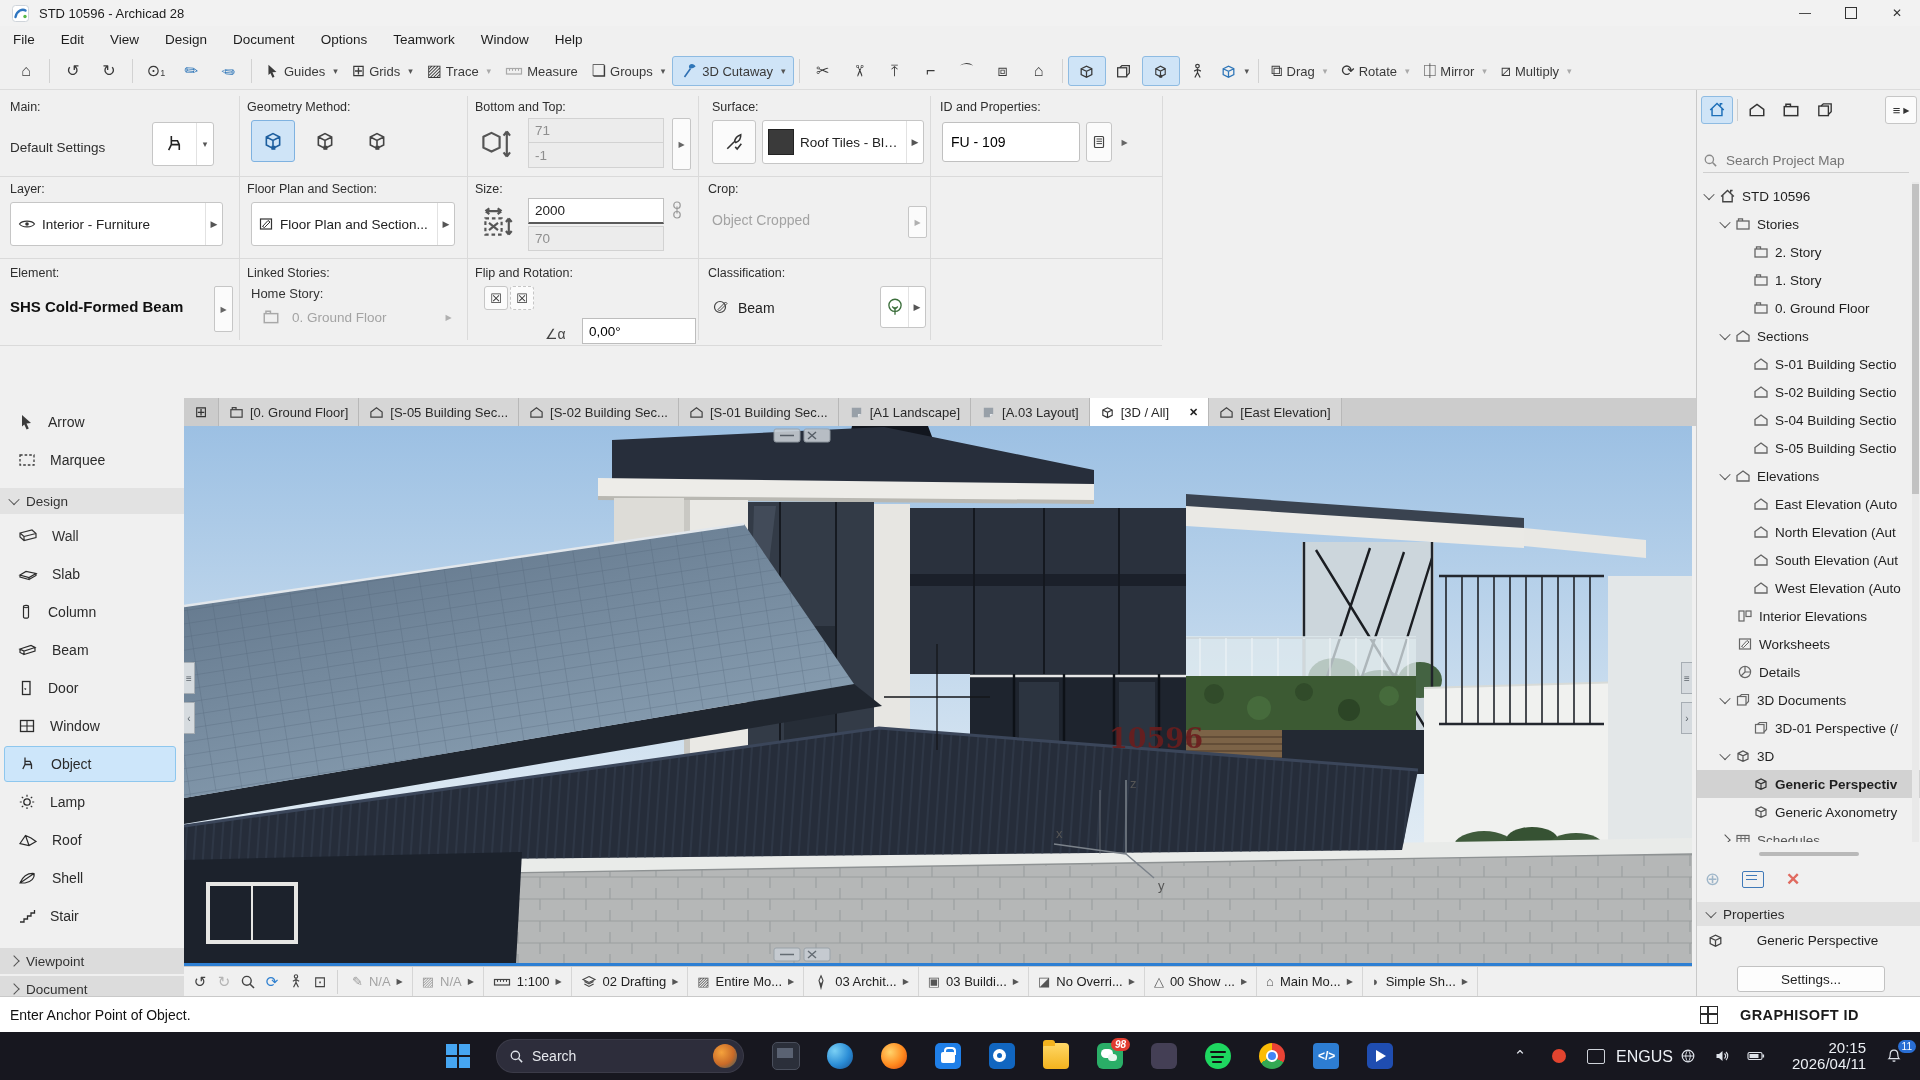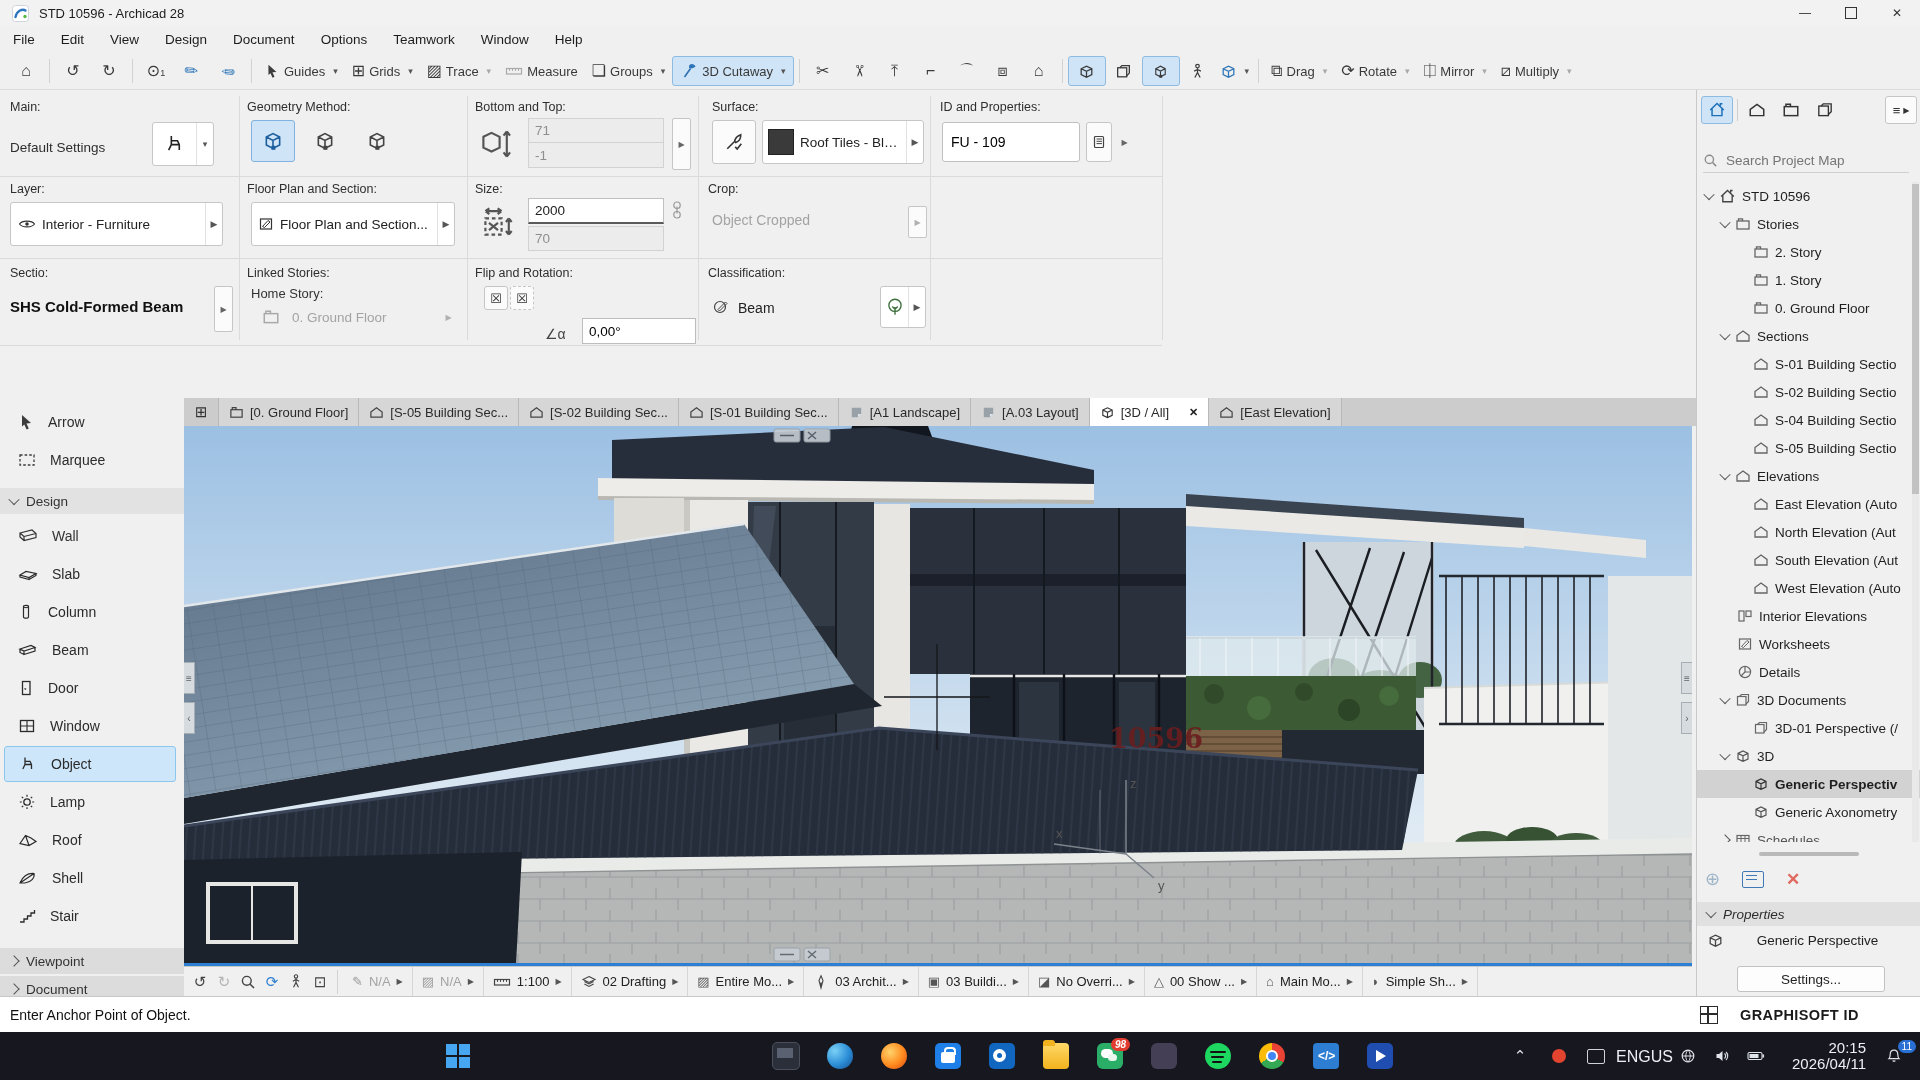--- a/index.html
+++ b/index.html
@@ -69,21 +69,21 @@
   .navico.on{background:#cfe4f7;border:1px solid #8ebbe2;color:#1d6fb8;}
   #navsearch{position:absolute;left:6px;top:58px;width:206px;height:24px;display:flex;align-items:center;gap:6px;border-bottom:1px solid #cfcfcf;}
   #navsearch input{border:none;background:transparent;outline:none;font-size:13.5px;color:#333;width:170px;font-family:"Liberation Sans",sans-serif;}
   .trow{position:absolute;left:0;width:212px;height:28px;display:flex;align-items:center;gap:6px;font-size:13.5px;color:#1f1f1f;white-space:nowrap;overflow:hidden;}
   .trow.sel{background:#d2d2d2;font-weight:bold;width:224px;}
   .chev{width:7px;height:7px;border-right:1.6px solid #555;border-bottom:1.6px solid #555;flex:0 0 7px;}
   .chev.v{transform:rotate(45deg) translate(-1px,-1px);}
   .chev.r{transform:rotate(-45deg);}
   #navscroll{position:absolute;left:215px;top:92px;width:7px;height:660px;background:#e9e9e9;}
   #navthumb{position:absolute;left:0;top:2px;width:7px;height:310px;background:#c2c2c2;}
-  .phead{position:absolute;left:0;width:224px;height:24px;background:#e0e0e0;display:flex;align-items:center;gap:8px;padding-left:10px;box-sizing:border-box;font-size:13.5px;color:#2d2d2d;font-style:italic;}
+  .phead{position:absolute;left:0;width:224px;height:24px;background:#e0e0e0;display:flex;align-items:center;gap:8px;padding-left:10px;box-sizing:border-box;font-size:13.5px;color:#2d2d2d;}
   #settingsbtn{position:absolute;left:40px;top:876px;width:146px;height:24px;background:#fdfdfd;border:1px solid #c2c2c2;border-radius:3px;display:flex;align-items:center;justify-content:center;font-size:13.5px;color:#222;}
   
   #taskbar{left:0;top:1032px;width:1920px;height:48px;background:#17171f;display:flex;align-items:center;}
   .tkico{width:26px;height:26px;border-radius:5px;flex:0 0 26px;position:relative;}
   .tkwrap{width:48px;height:48px;display:flex;align-items:center;justify-content:center;position:absolute;top:0;}
   .badge{position:absolute;top:-5px;right:-7px;background:#e23c30;color:#fff;font-size:10px;border-radius:8px;padding:1px 4px;font-weight:bold;font-style:italic;}
   .trayglyph{color:#e3e6ec;font-size:13px;}
   #clock{position:absolute;right:54px;top:0;height:48px;display:flex;flex-direction:column;align-items:flex-end;justify-content:center;color:#eceff4;font-size:15px;line-height:16px;}
   #searchpill{position:absolute;left:496px;top:7px;width:248px;height:34px;border-radius:17px;background:#2d2d3b;border:1px solid #44445199;display:flex;align-items:center;gap:8px;padding:0 6px 0 12px;box-sizing:border-box;color:#e7e9ee;font-size:14px;}
   #searchimg{margin-left:auto;width:24px;height:24px;border-radius:12px;background:radial-gradient(circle at 35% 35%,#f5a23c,#c96a28 55%,#2b5d68);}
@@ -508,21 +508,21 @@
   <span class="abs" style="left:670px;top:110px;color:#9a9a9a;">
       <svg class="ic" width="14" height="20">
         <use href="#sy-chain"></use>
       </svg>
     </span>
 
   <div class="iblab" style="left:708px;top:92px;text-align:center;">Crop:</div>
   <div class="abs" style="left:712px;top:122px;font-size:14px;color:#a3a3a3;">Object Cropped</div>
   <div class="abs flybtn" style="left:908px;top:116px;height:30px;color:#b0b0b0;">▶</div>
 
-  <div class="iblab" style="left:10px;top:176px;">Sectio:</div>
+  <div class="iblab" style="left:10px;top:176px;">Element:</div>
   <div class="abs" style="left:10px;top:208px;font-size:15px;font-weight:bold;color:#111;">SHS Cold-Formed Beam</div>
   <div class="abs flybtn" style="left:214px;top:196px;height:44px;">▶</div>
 
   <div class="iblab" style="left:247px;top:176px;">Linked Stories:</div>
   <div class="abs" style="left:251px;top:196px;font-size:13px;color:#333;">Home Story:</div>
   <span class="abs" style="left:262px;top:218px;color:#a8a8a8;">
       <svg class="ic" width="18" height="18">
         <use href="#sy-story"></use>
       </svg>
     </span>
@@ -1151,20 +1151,27 @@
 
 <div class="abs" id="taskbar">
   <div class="tkwrap" style="left:434px;">
     <span style="display:grid;grid-template-columns:11px 11px;grid-gap:2px;">
         <span style="width:11px;height:11px;background:#46a6f2;"></span>
         <span style="width:11px;height:11px;background:#46a6f2;"></span>
         <span style="width:11px;height:11px;background:#46a6f2;"></span>
         <span style="width:11px;height:11px;background:#46a6f2;"></span>
       </span>
   </div>
+  <div id="searchpill">
+    <svg class="ic" width="15" height="15" color="#dfe3ea">
+        <use href="#sy-magnify"></use>
+      </svg>
+    <span>Search</span>
+    <span id="searchimg"></span>
+  </div>
   <div class="tkwrap" style="left:762px;">
       <span class="tkico" style="background:#2b2f3a;border:1px solid #4a4f5c;">
         <span style="position:absolute;left:4px;top:5px;width:16px;height:10px;background:#5a6272;"></span>
       </span>
     </div>
   <div class="tkwrap" style="left:816px;">
       <span class="tkico" style="border-radius:13px;background:radial-gradient(circle at 30% 30%,#7ad0f5,#2b8dd6 55%,#174f8f);"></span>
     </div>
   <div class="tkwrap" style="left:870px;">
       <span class="tkico" style="border-radius:13px;background:radial-gradient(circle at 35% 35%,#ffd36b,#ff8a1e 55%,#d64310);"></span>

